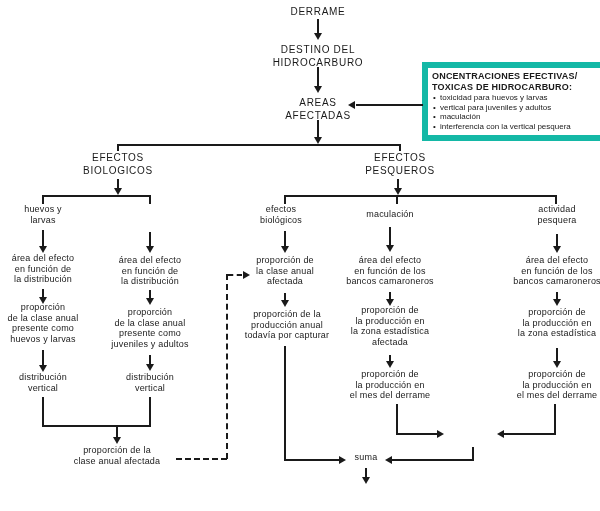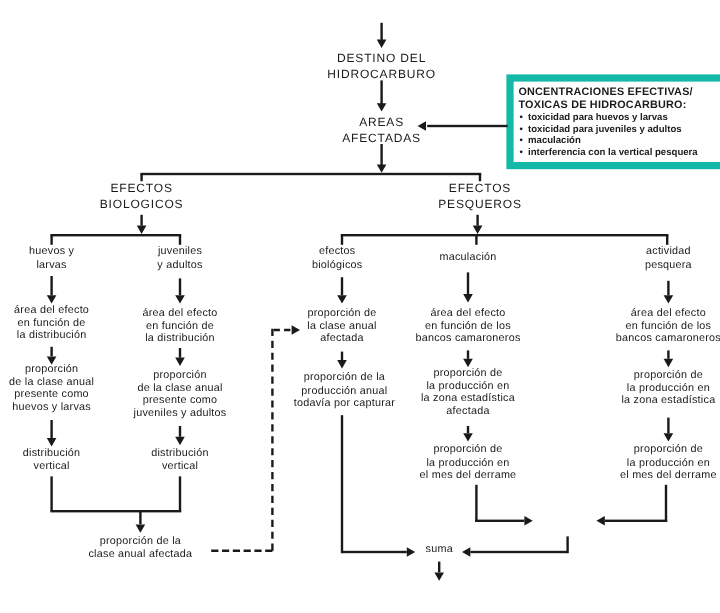--- a/index.html
+++ b/index.html
@@ -10,59 +10,58 @@
   .node{
     position:absolute;text-align:center;white-space:pre-line;
     font-size:9px;line-height:10.5px;letter-spacing:0.2px;
   }
   .hdr{font-size:10px;line-height:13px;letter-spacing:0.7px;}
   .callout{
     position:absolute;left:422px;top:62px;width:168px;
     border:6px solid #14b8a6;background:#fff;padding:3px 3px 4px 4px;text-align:left;
   }
   .callout .title{font-weight:bold;font-size:9px;line-height:11px;white-space:pre-line;letter-spacing:0.2px;}
-  .callout .bullet{font-size:8px;line-height:9.5px;padding-left:8px;position:relative;font-weight:bold;}
+  .callout .bullet{font-size:8px;line-height:9.5px;padding-left:8px;position:relative;}
   .callout .bullet::before{content:"\2022";position:absolute;left:1px;}
   .hline{position:absolute;height:2px;background:#1a1a1a;}
   .vline{position:absolute;width:2px;background:#1a1a1a;}
   .dash-h{position:absolute;height:0;border-top:2px dashed #1a1a1a;}
   .dash-v{position:absolute;width:0;border-left:2px dashed #1a1a1a;}
   .ah{position:absolute;width:0;height:0;border-style:solid;}
   .ah-down{border-width:7px 4px 0 4px;border-color:#1a1a1a transparent transparent transparent;}
   .ah-left{border-width:4px 7px 4px 0;border-color:transparent #1a1a1a transparent transparent;}
   .ah-right{border-width:4px 0 4px 7px;border-color:transparent transparent transparent #1a1a1a;}
 </style>
 </head>
 <body>
 
 <div id="canvas">
 
+  <div class="node hdr" style="left:258px;top:5px;width:120px;">DERRAME</div>
   <div class="node hdr" style="left:258px;top:96px;width:120px;">AREAS
 AFECTADAS</div>
   <div class="node hdr" style="left:258px;top:43px;width:120px;">DESTINO DEL
 HIDROCARBURO</div>
 
   <div class="callout">
     <div class="title">ONCENTRACIONES EFECTIVAS/
 TOXICAS DE HIDROCARBURO:</div>
     <div class="bullet">toxicidad para huevos y larvas</div>
-    <div class="bullet">toxicidad para juveniles y adultos</div>
+    <div class="bullet">vertical para juveniles y adultos</div>
     <div class="bullet">maculación</div>
     <div class="bullet">interferencia con la vertical pesquera</div>
   </div>
 
   <div class="node hdr" style="left:68px;top:151px;width:100px;">EFECTOS
 BIOLOGICOS</div>
   <div class="node hdr" style="left:350px;top:151px;width:100px;">EFECTOS
 PESQUEROS</div>
 
   <div class="node" style="left:-2px;top:204px;width:90px;">huevos y
 larvas</div>
-  <div class="node" style="left:105px;top:204px;width:90px;">juveniles
-y adultos</div>
   <div class="node" style="left:236px;top:204px;width:90px;">efectos
 biológicos</div>
   <div class="node" style="left:345px;top:209px;width:90px;">maculación</div>
   <div class="node" style="left:512px;top:204px;width:90px;">actividad
 pesquera</div>
 
   <div class="node" style="left:-12px;top:253px;width:110px;">área del efecto
 en función de
 la distribución</div>
   <div class="node" style="left:-17px;top:302px;width:120px;">proporción

